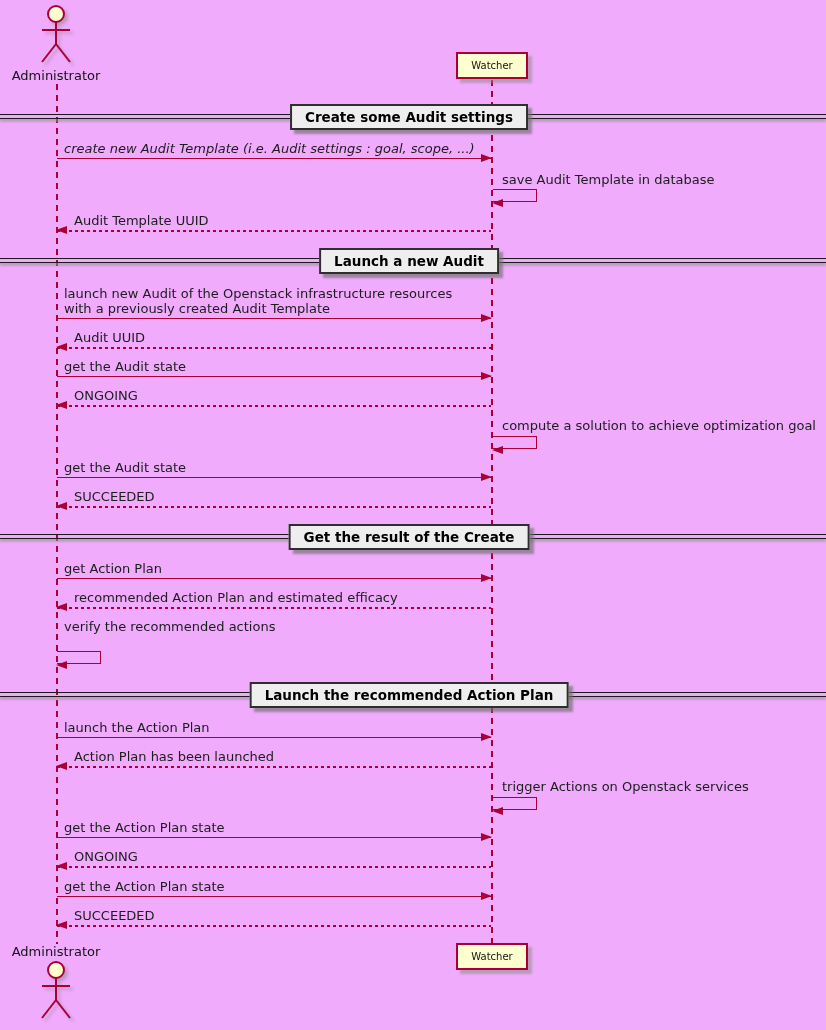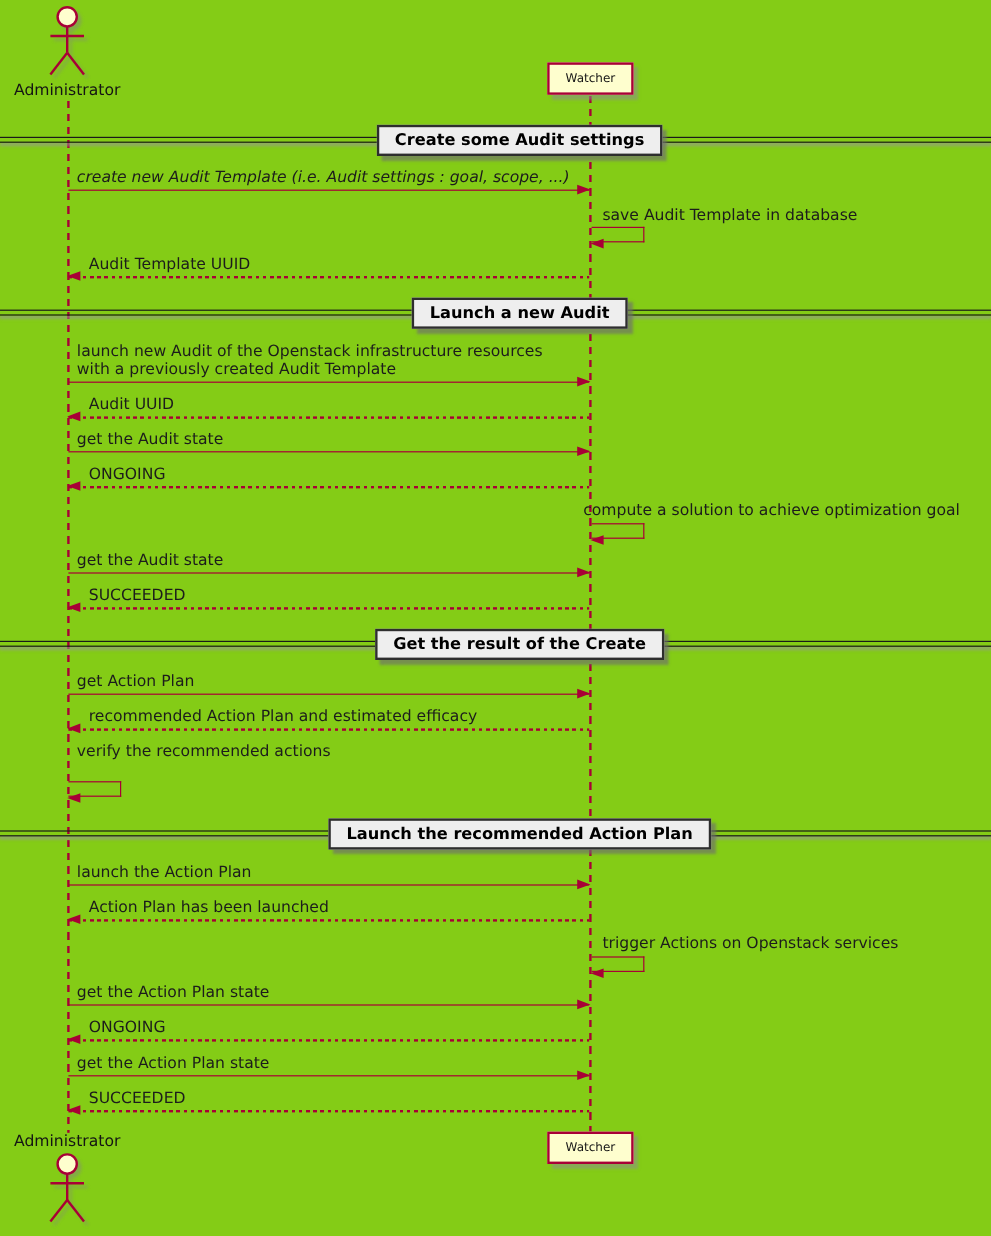--- a/index.html
+++ b/index.html
@@ -1,38 +1,38 @@
 <!DOCTYPE html>
 <html><head>
 <meta charset="utf-8">
 <style>
   html,body{margin:0;padding:0;background:#ffffff;}
   .stage{
-    position:relative;width:826px;height:1030px;background:#84cc16;overflow:hidden;
+    position:relative;width:826px;height:1030px;background:#f0abfc;overflow:hidden;
     font-family:"DejaVu Sans","Liberation Sans",sans-serif;color:#1c1c1c;
   }
   
   .lifeline{position:absolute;width:2px;
     background:repeating-linear-gradient(180deg,#A80036 0 6px,transparent 6px 11px);}
   
   .actor-svg{position:absolute;filter:drop-shadow(3px 3px 1.5px rgba(130,130,130,0.45));}
   .actor-label{position:absolute;font-size:13px;color:#141414;text-align:center;width:120px;white-space:nowrap;}
   
   .participant{position:absolute;left:456px;width:72px;height:27px;box-sizing:border-box;
     background:#FEFECE;border:2px solid #A80036;color:#141414;font-size:10px;
     display:flex;align-items:center;justify-content:center;
     box-shadow:4px 4px 2px rgba(140,140,140,0.55);}
   
   .dlines{position:absolute;left:0;width:826px;height:3px;
     border-top:1.5px solid #1a1a1a;border-bottom:1.5px solid #1a1a1a;
     box-shadow:0 3px 2px rgba(150,150,150,0.55);}
   .dbox{position:absolute;transform:translateX(-50%);left:409px;
     background:#EEEEEE;border:2px solid #2e2e2e;padding:3px 13px;white-space:nowrap;
     font-size:13.5px;font-weight:bold;color:#000;
-    box-shadow:4px 4px 2px rgba(110,110,110,0.65);margin-left:24px;}
+    box-shadow:4px 4px 2px rgba(110,110,110,0.65);}
   
   .t{position:absolute;font-size:13px;white-space:nowrap;color:#1c1c1c;line-height:15px;}
   
   .arr{position:absolute;height:0;}
   .arr.solid{border-top:1.6px solid #A80036;}
   .arr.dash{border-top:0;height:1.6px;
     background:repeating-linear-gradient(90deg,#A80036 0 3px,transparent 3px 6px);}
   .ah{position:absolute;width:0;height:0;border-top:4.5px solid transparent;border-bottom:4.5px solid transparent;}
   .ah.r{right:-1px;top:-5.5px;border-left:11px solid #A80036;}
   .ah.l{left:-1px;top:-5.5px;border-right:11px solid #A80036;}
@@ -96,21 +96,21 @@
   <div class="t" style="left:64px;top:359px;">get the Audit state</div>
   <div class="arr solid" style="left:57px;top:376px;width:434px;">
       <i class="ah r"></i>
     </div>
 
   <div class="t" style="left:74px;top:388px;">ONGOING</div>
   <div class="arr dash" style="left:57px;top:405px;width:434px;">
       <i class="ah l"></i>
     </div>
 
-  <div class="t" style="left:486px;top:418px;">compute a solution to achieve optimization goal</div>
+  <div class="t" style="left:502px;top:418px;">compute a solution to achieve optimization goal</div>
   <div class="loop" style="left:493px;top:436px;">
       <i class="ah"></i>
     </div>
 
   <div class="t" style="left:64px;top:460px;">get the Audit state</div>
   <div class="arr solid" style="left:57px;top:477px;width:434px;">
       <i class="ah r"></i>
     </div>
 
   <div class="t" style="left:74px;top:489px;">SUCCEEDED</div>

